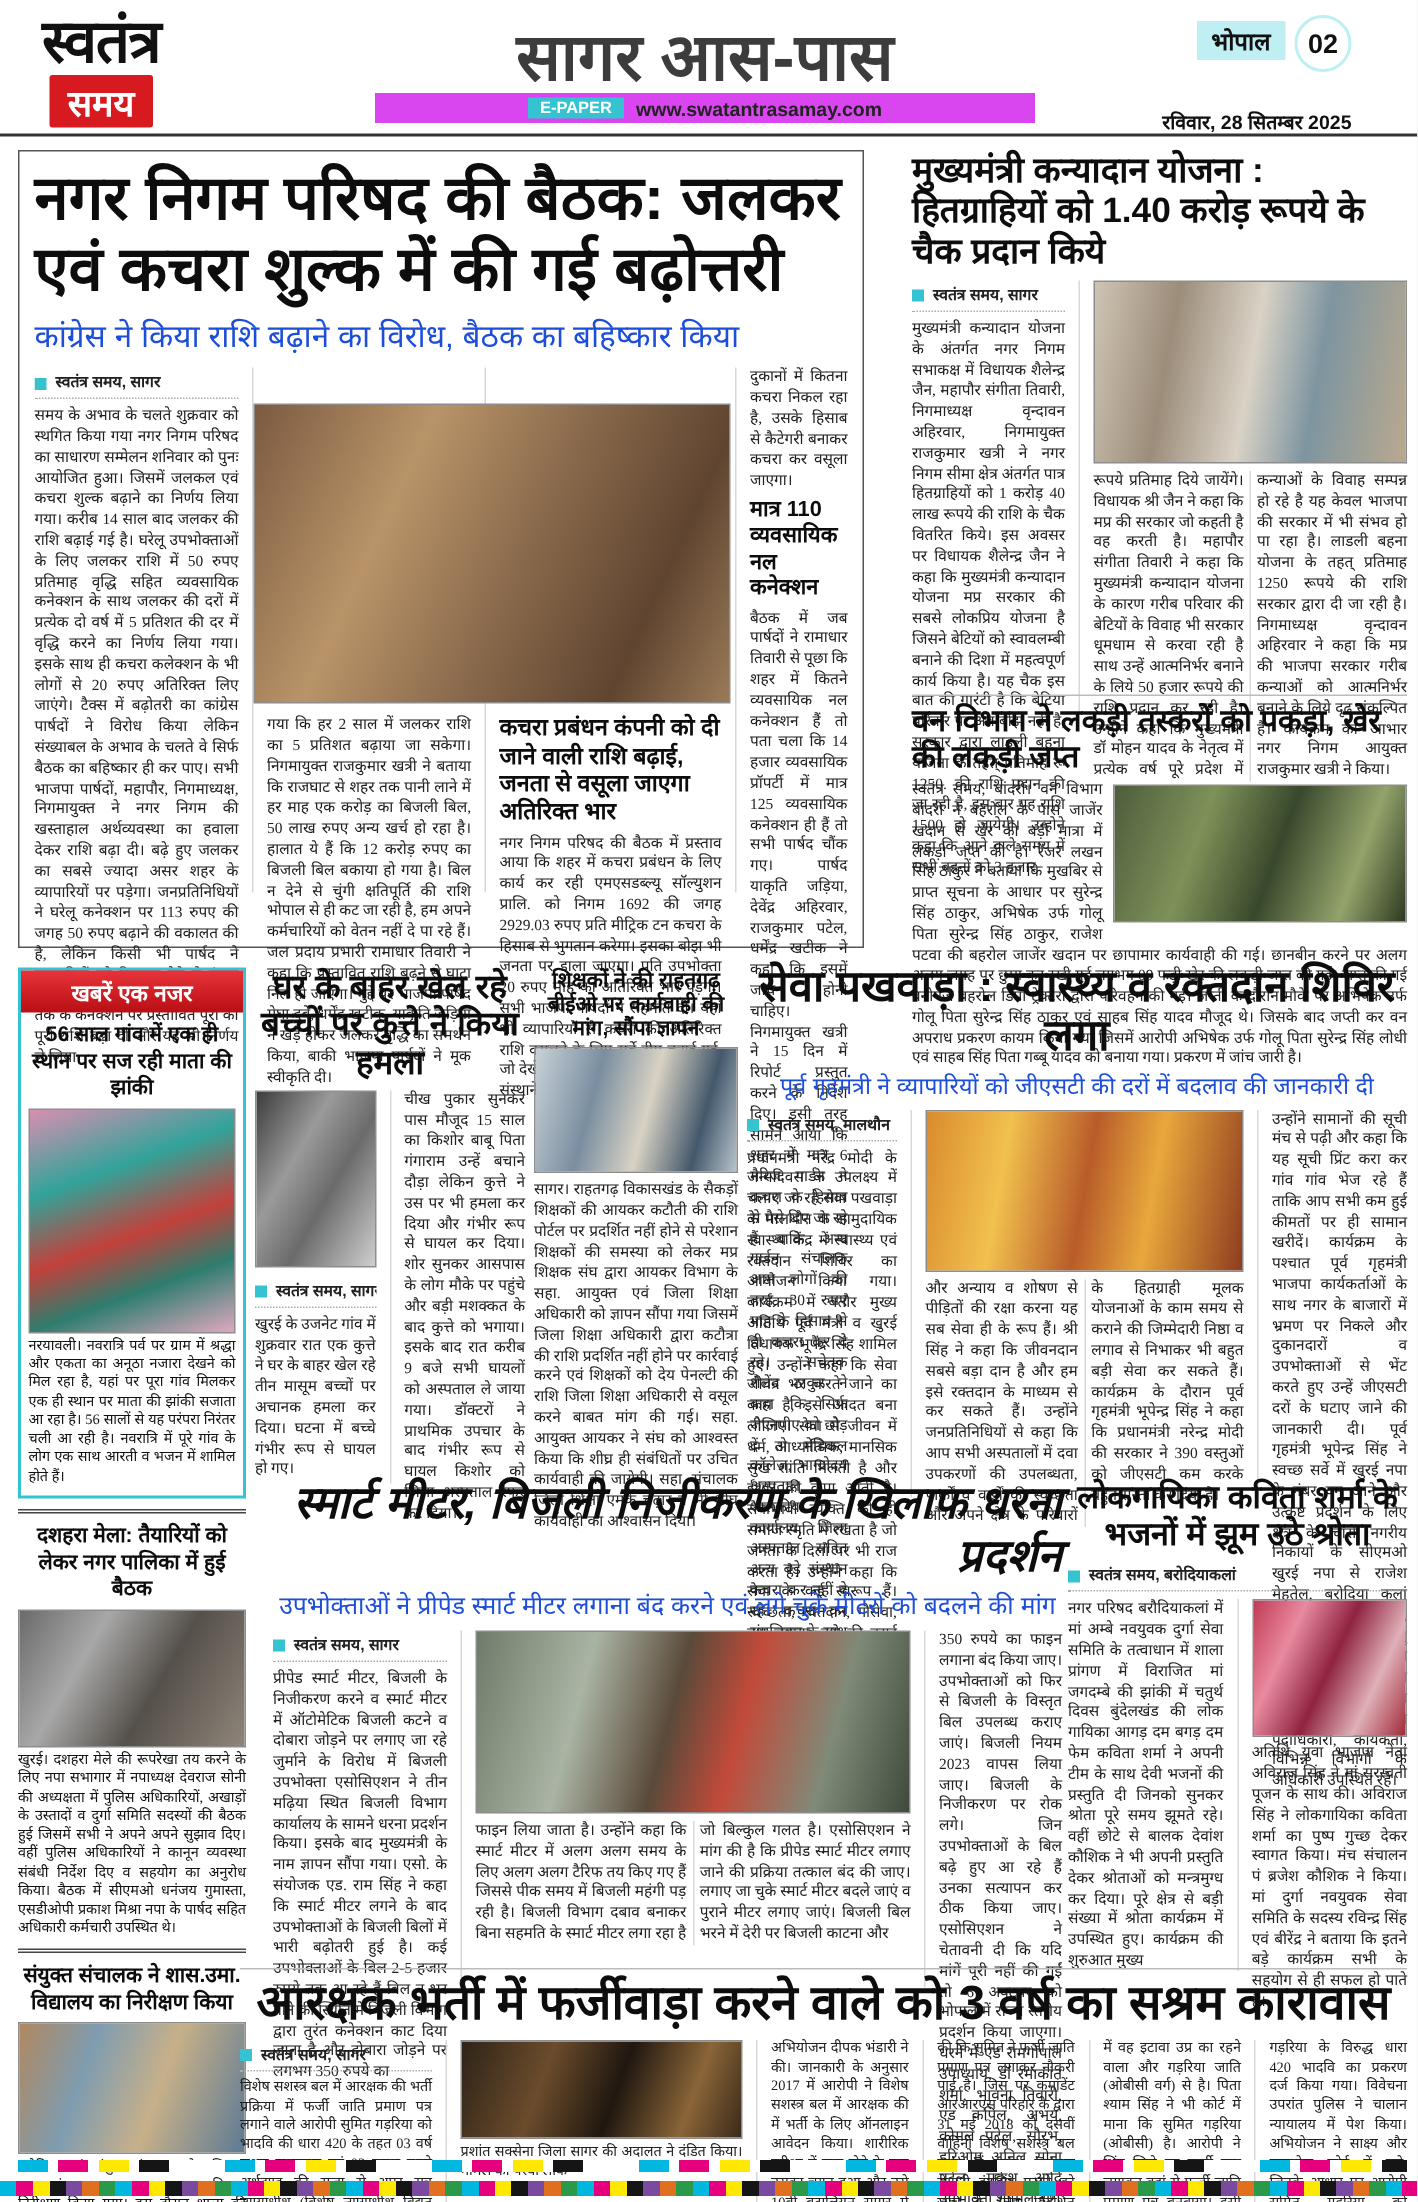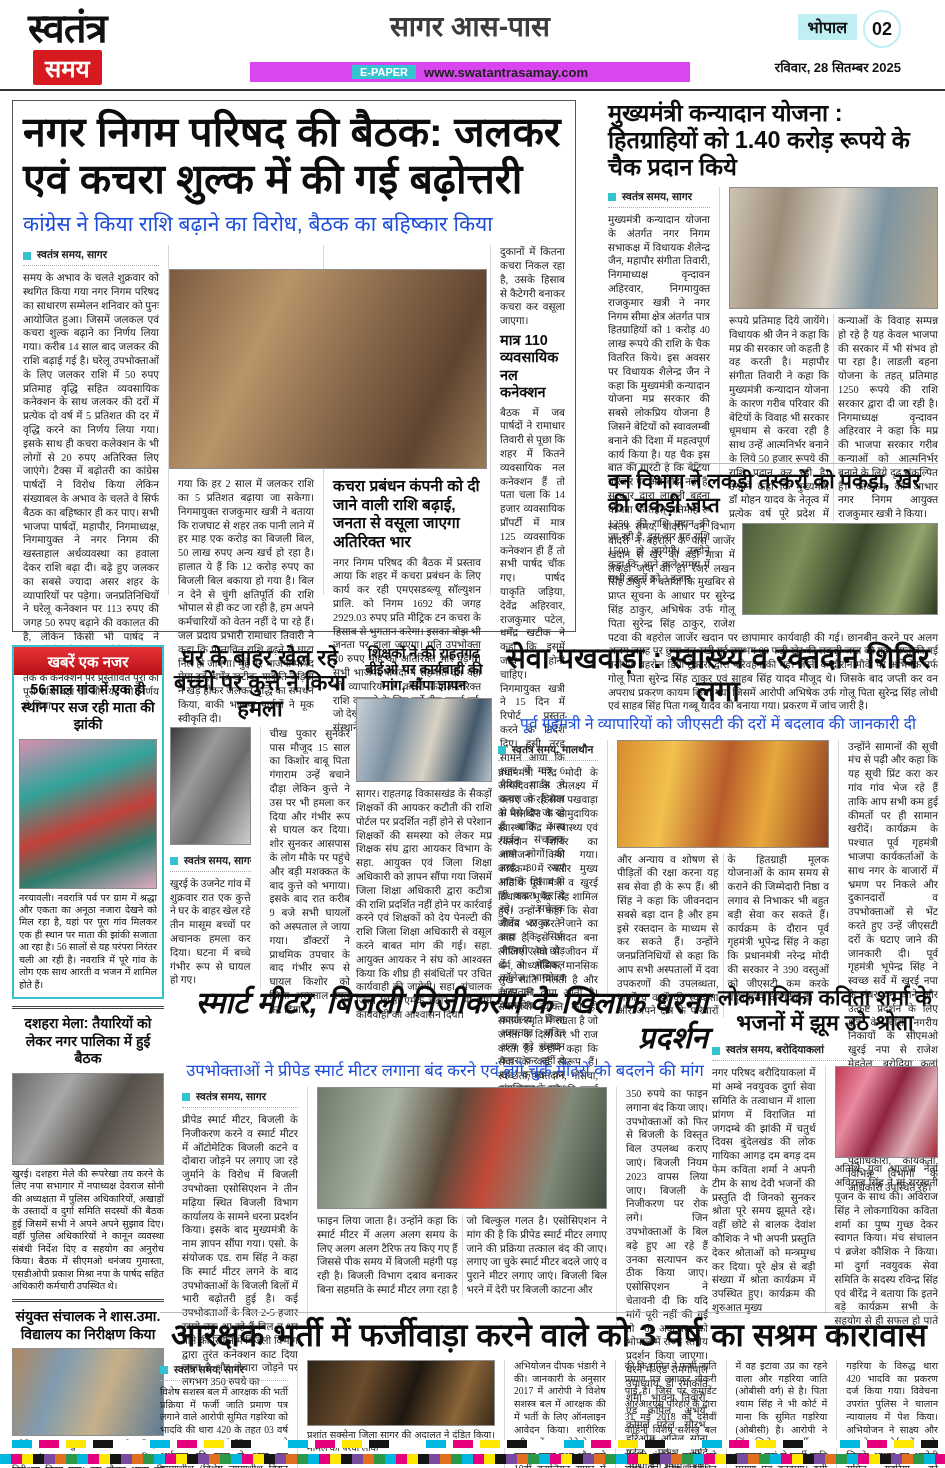--- a/index.html
+++ b/index.html
@@ -3,28 +3,28 @@
 <meta charset="utf-8">
 <style>
   html,body{margin:0;padding:0;background:#f2f2f2;}
   #page{position:relative;width:945px;height:1468px;background:#ffffff;margin:0 auto;
         font-family:"Liberation Sans",sans-serif;color:#1a1a1a;overflow:hidden;}
   
   #header{position:absolute;left:0;top:0;width:945px;height:92px;}
   #logo{position:absolute;left:28px;top:8px;text-align:center;}
   #logo .l1{font-size:40px;font-weight:800;color:#111;line-height:1.0;letter-spacing:-1px;}
   #logo .l2{display:inline-block;margin-top:2px;background:#d61a1f;color:#fff;font-weight:800;font-size:24px;padding:1px 12px;border-radius:2px;}
-  #masthead-title{position:absolute;left:250px;top:6px;width:440px;text-align:center;font-size:28px;font-weight:800;color:#3c3c3c;}
+  #masthead-title{position:absolute;left:250px;top:6px;width:440px;text-align:center;font-size:44px;font-weight:800;color:#3c3c3c;}
   #epaper-bar{position:absolute;left:250px;top:62px;width:440px;height:20px;background:#d946ef;display:flex;align-items:center;justify-content:center;gap:8px;}
   #epaper-badge{background:#35c3d2;color:#fff;font-weight:700;font-size:11px;padding:1px 8px;}
   #website{font-size:13px;font-weight:700;color:#222;}
   #edition-box{position:absolute;right:44px;top:10px;text-align:right;}
   #edition-name{display:inline-block;background:#bfeef3;color:#111;font-weight:800;font-size:16px;padding:2px 10px;}
   #page-number{display:inline-block;margin-left:6px;width:34px;height:34px;line-height:34px;border:2px solid #bfeef3;border-radius:50%;text-align:center;font-size:18px;font-weight:800;color:#111;vertical-align:middle;background:#fff;}
-  #edition-date{margin-top:10px;font-size:13px;font-weight:700;color:#111;}
+  #edition-date{margin-top:24px;font-size:13px;font-weight:700;color:#111;}
   #header-rule{position:absolute;left:0;top:89px;width:945px;border-top:2px solid #333;}
   
   .abs{position:absolute;}
   .title{font-weight:800;color:#0d0d0d;line-height:1.15;}
   .kicker{color:#1d4ed8;font-weight:400;}
   .byline{font-size:10.5px;font-weight:700;color:#222;border-bottom:1px dotted #aaa;padding:2px 0 4px 0;margin-bottom:5px;white-space:nowrap;overflow:hidden;}
   .byline::before{content:"";display:inline-block;width:8px;height:8px;background:#35c3d2;margin-right:6px;vertical-align:middle;}
   .body{font-family:"Liberation Serif",serif;font-size:10.3px;line-height:1.34;text-align:justify;color:#202020;}
   .photo{border:1px solid #8d8d8d;box-sizing:border-box;}
   .caption{font-family:"Liberation Serif",serif;font-size:9.6px;line-height:1.3;text-align:justify;color:#111;margin-top:3px;}

